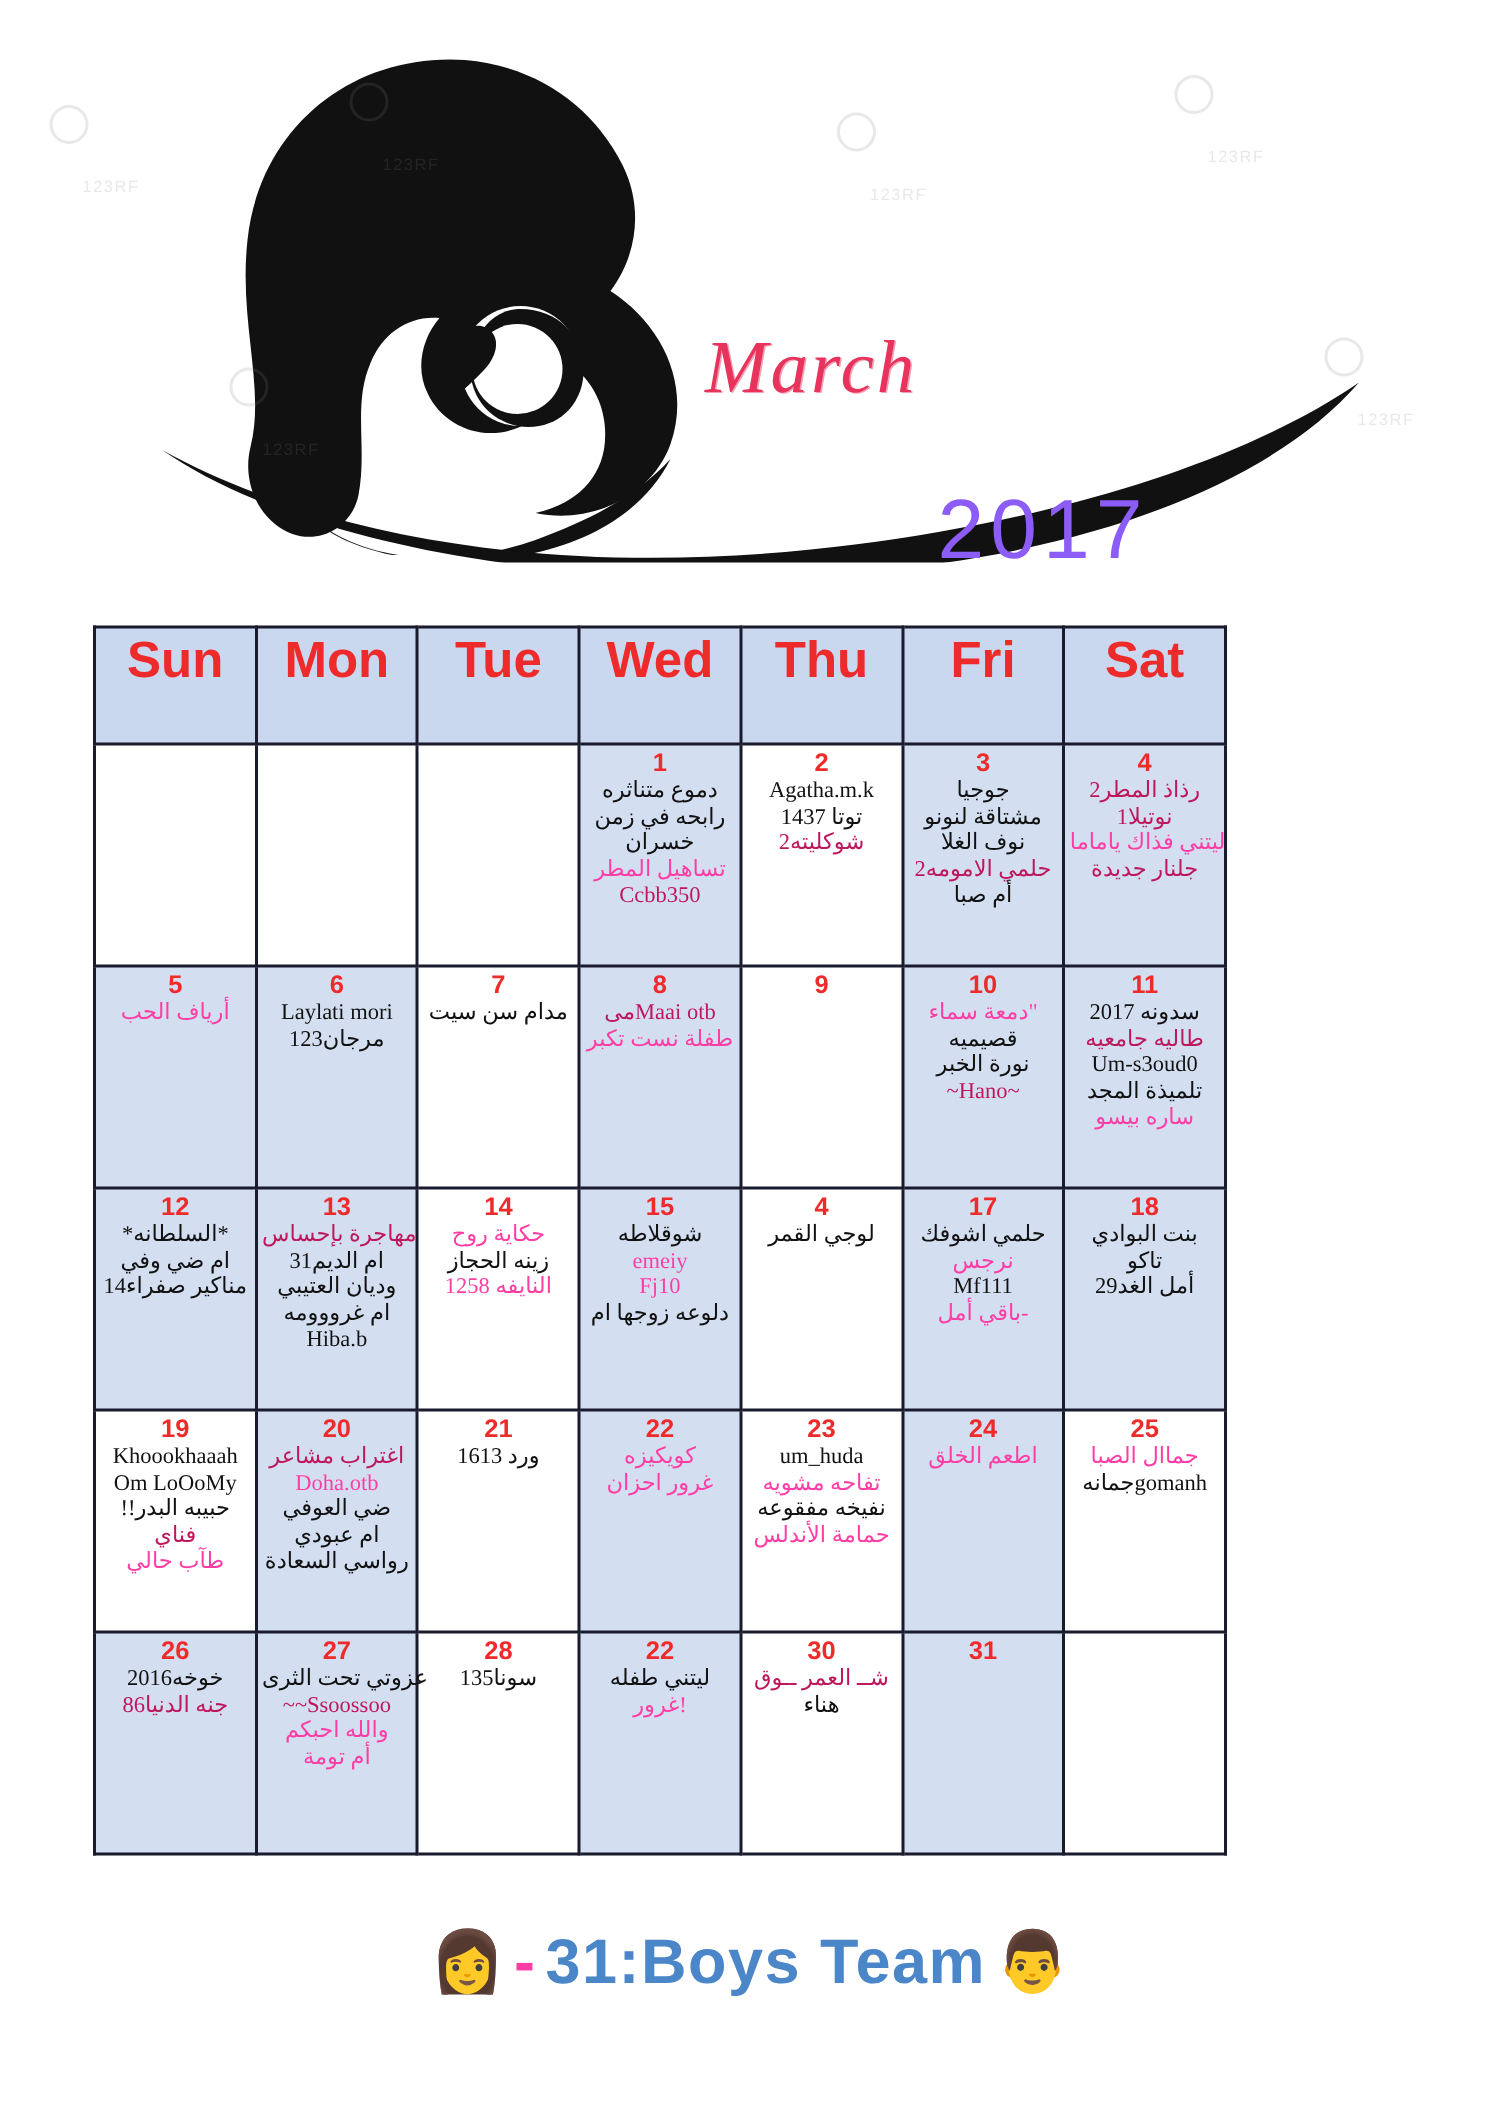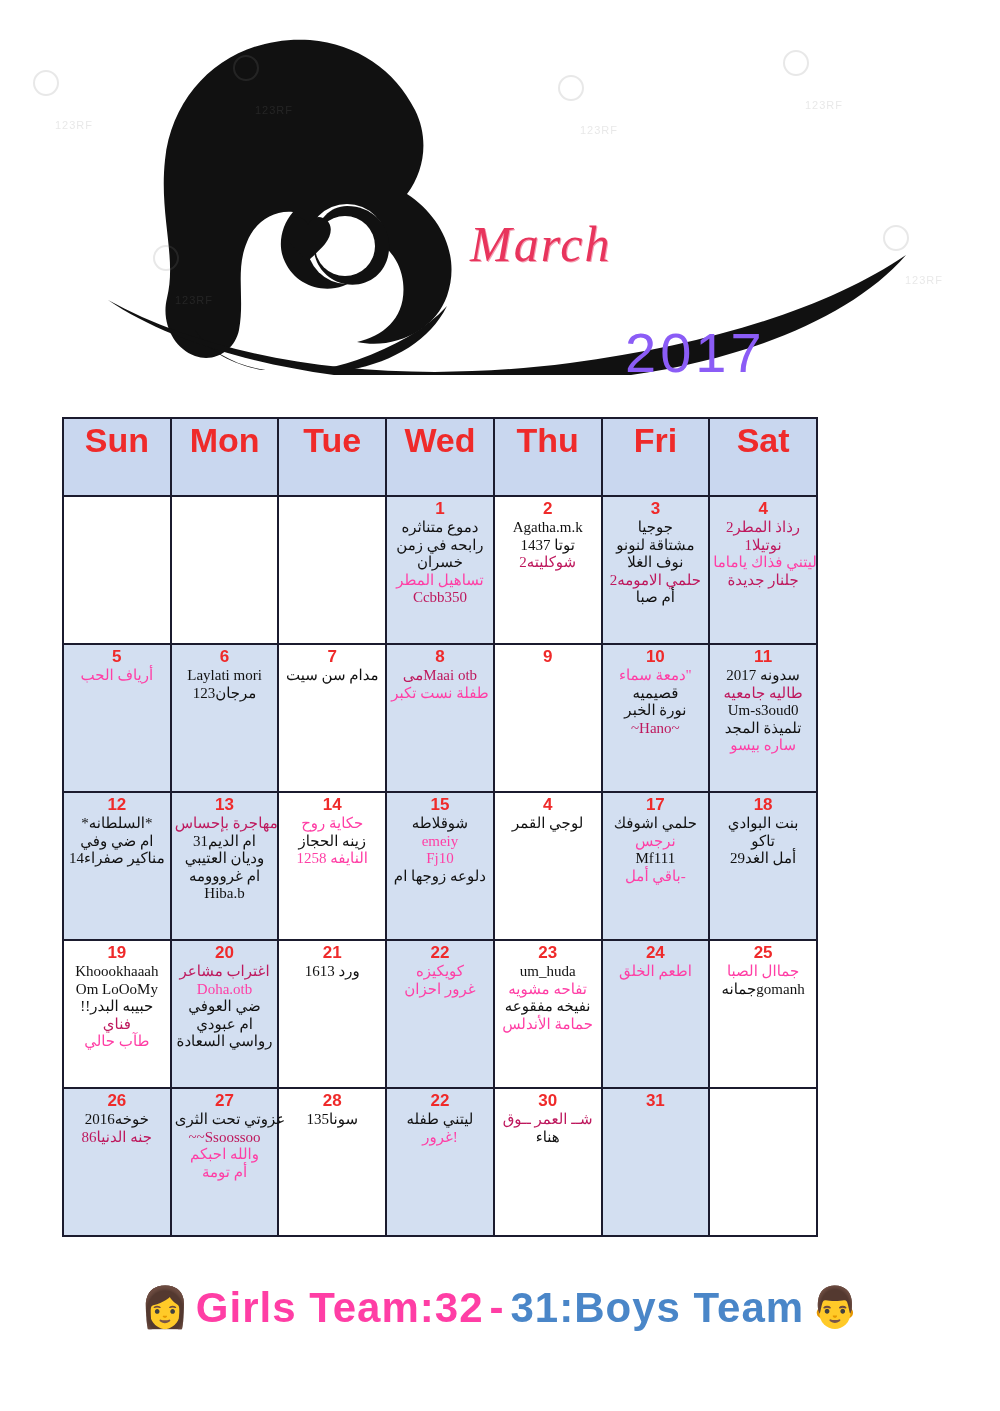--- a/index.html
+++ b/index.html
@@ -462,17 +462,16 @@
           <div class="daynum">31</div>
           <div class="entries"></div>
         </td>
         <td class="cell empty"></td>
       </tr>
     </tbody>
 </table>
 
 <div class="footer">
   <span class="footer-emoji">👩</span>
-  <span class="footer-text f-girls">Girls Team:32</span>
   <span class="footer-text f-girls">-</span>
   <span class="footer-text f-boys">31:Boys Team</span>
   <span class="footer-emoji">👨</span>
 </div>
 
 </body></html>

